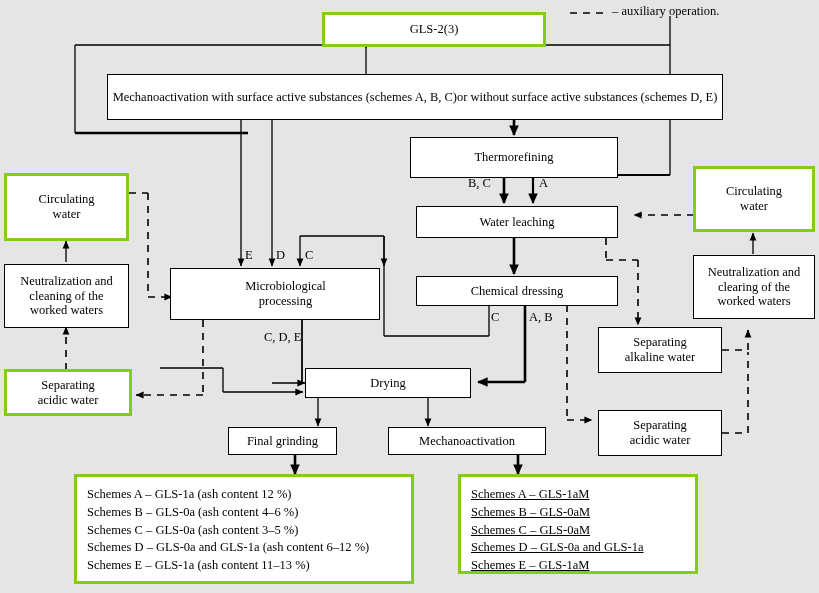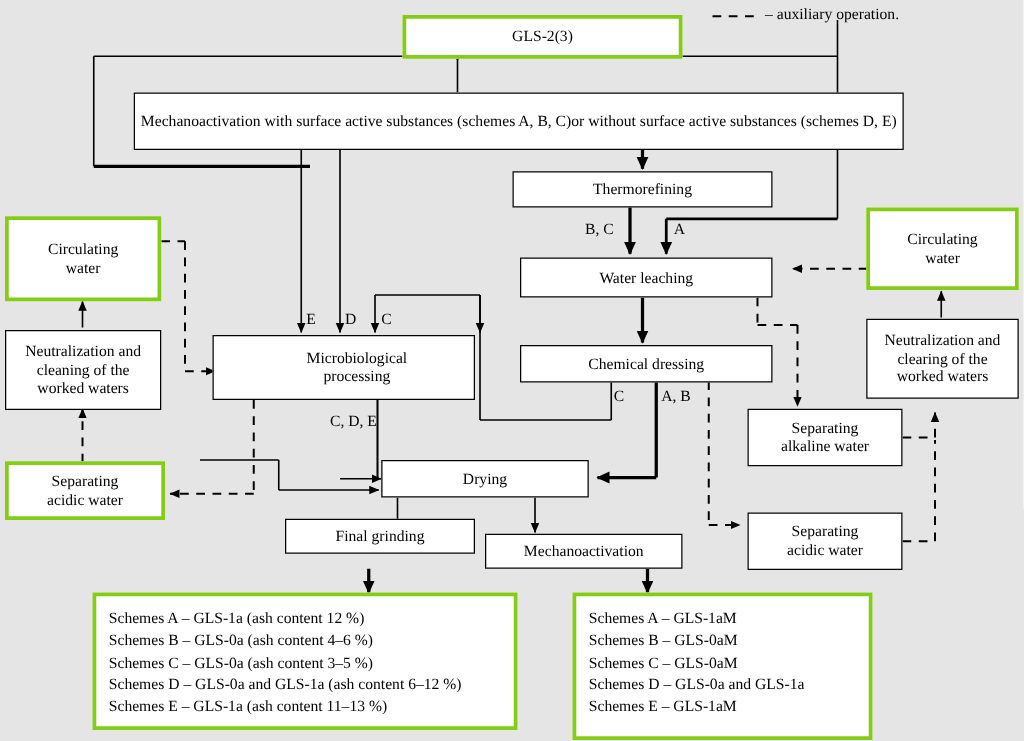--- a/index.html
+++ b/index.html
@@ -162,42 +162,42 @@
 
   <div class="box bold" style="left:322px;top:12px;width:224px;height:35px;">
     <span>GLS-2(3)</span>
   </div>
 
   <div class="box" style="left:107px;top:74px;width:616px;height:46px;flex-direction:row;">
     <span>Mechanoactivation with surface active substances (schemes A, B, C)</span>
     <span>or without surface active substances (schemes D, E)</span>
   </div>
 
-  <div class="box" style="left:410px;top:137px;width:208px;height:29px;">
+  <div class="box" style="left:410px;top:137px;width:208px;height:41px;">
     <span>Thermorefining</span>
   </div>
 
   <div class="box" style="left:416px;top:206px;width:202px;height:32px;">
     <span>Water leaching</span>
   </div>
 
   <div class="box" style="left:416px;top:276px;width:202px;height:30px;">
     <span>Chemical dressing</span>
   </div>
 
   <div class="box" style="left:170px;top:268px;width:210px;height:52px;flex-direction:column;padding-left:24px;">
     <span>Microbiological</span>
     <span>processing</span>
   </div>
 
   <div class="box" style="left:305px;top:368px;width:166px;height:30px;">
     <span>Drying</span>
   </div>
 
-  <div class="box" style="left:228px;top:415px;width:152px;height:28px;">
+  <div class="box" style="left:228px;top:427px;width:109px;height:28px;">
     <span>Final grinding</span>
   </div>
 
   <div class="box" style="left:388px;top:427px;width:158px;height:28px;">
     <span>Mechanoactivation</span>
   </div>
 
   <div class="box bold" style="left:4px;top:173px;width:125px;height:68px;flex-direction:column;">
     <span>Circulating</span>
     <span>water</span>
@@ -236,21 +236,21 @@
   </div>
 
   <div class="box bold left-align" style="left:74px;top:474px;width:340px;height:110px;flex-direction:column;">
     <span>Schemes A – GLS-1a (ash content 12 %)</span>
     <span>Schemes B – GLS-0a (ash content 4–6 %)</span>
     <span>Schemes C – GLS-0a (ash content 3–5 %)</span>
     <span>Schemes D – GLS-0a and GLS-1a (ash content 6–12 %)</span>
     <span>Schemes E – GLS-1a (ash content 11–13 %)</span>
   </div>
 
-  <div class="box bold left-align" style="left:458px;top:474px;width:240px;height:118px;flex-direction:column;">
+  <div class="box bold left-align" style="left:458px;top:474px;width:240px;height:100px;flex-direction:column;text-decoration:underline;">
     <span>Schemes A – GLS-1aM</span>
     <span>Schemes B – GLS-0aM</span>
     <span>Schemes C – GLS-0aM</span>
     <span>Schemes D – GLS-0a and GLS-1a</span>
     <span>Schemes E – GLS-1aM</span>
   </div>
 
   <div class="lbl" style="left:245px;top:248px;">E</div>
   <div class="lbl" style="left:276px;top:248px;">D</div>
   <div class="lbl" style="left:305px;top:248px;">C</div>

